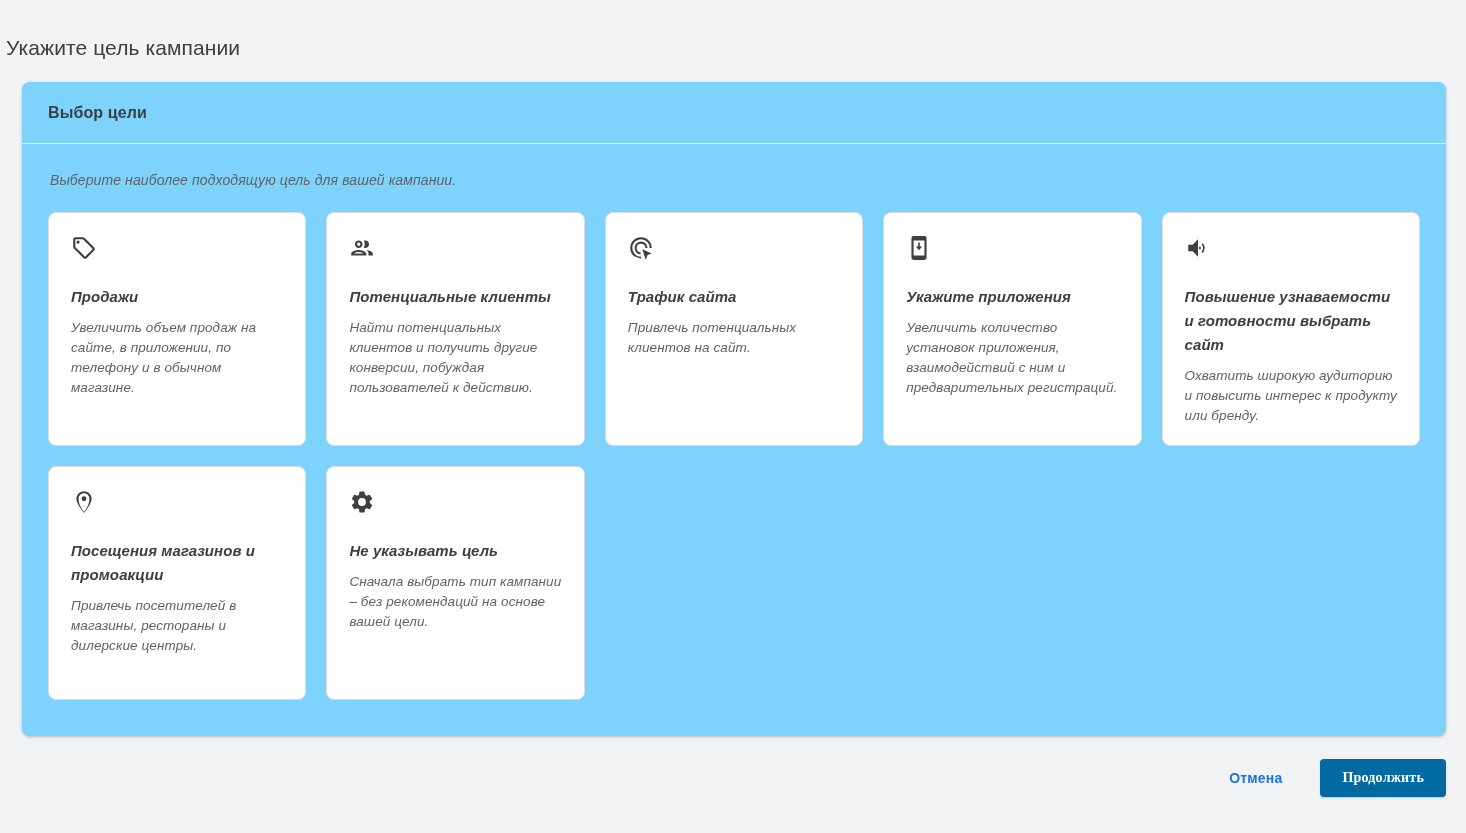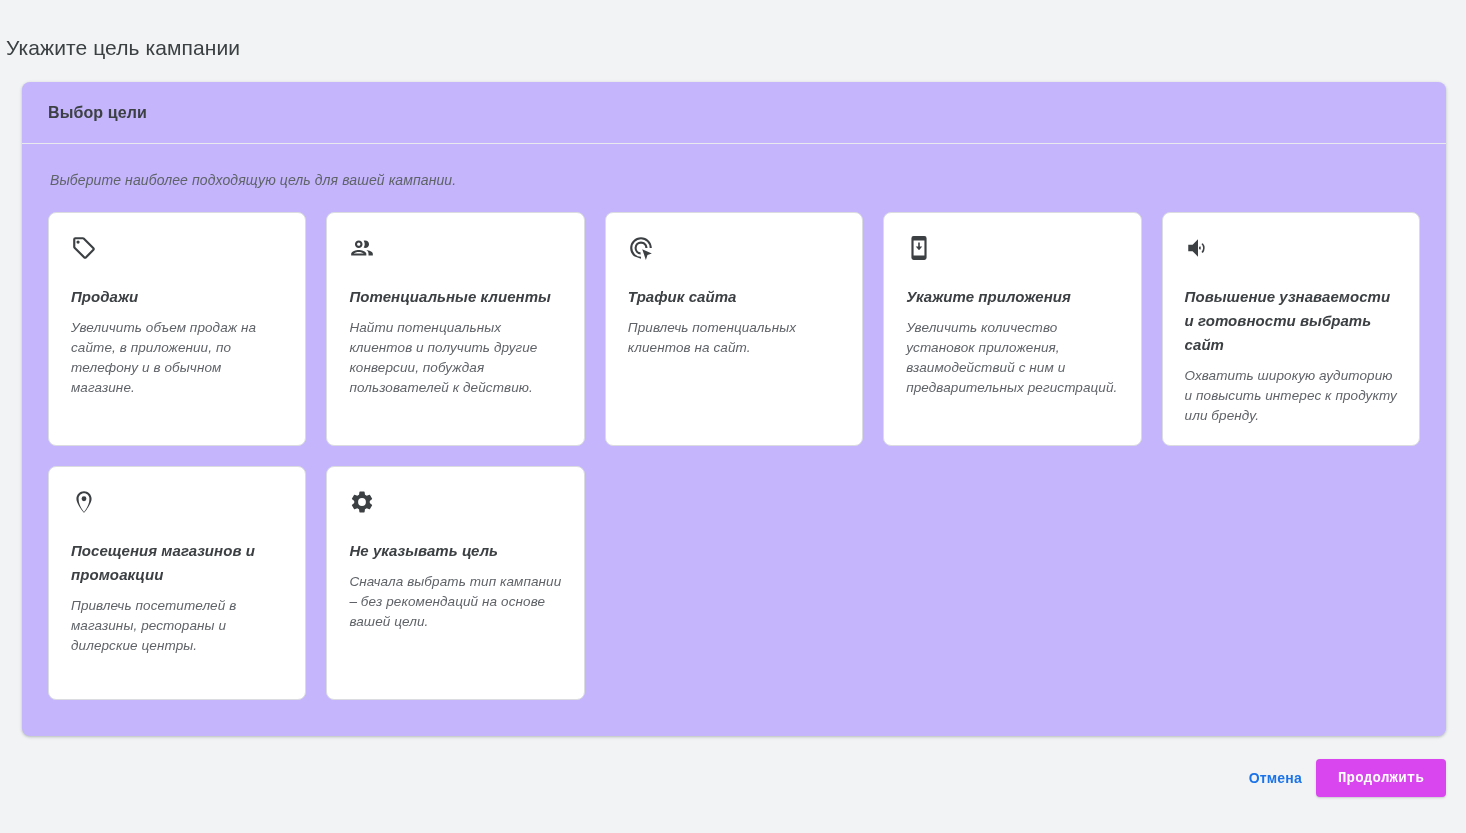--- a/index.html
+++ b/index.html
@@ -26,21 +26,21 @@
     color: #3c4043;
     font-weight: 400;
     letter-spacing: 0.1px;
   }
   .panel {
     position: absolute;
     left: 22px;
     top: 82px;
     width: 1424px;
     height: 654px;
-    background: #c4b5fd;
+    background: #7dd3fc;
     border-radius: 8px;
     box-shadow: 0 1px 2px 0 rgba(60,64,67,.18), 0 1px 3px 1px rgba(60,64,67,.10);
   }
   .panel-header {
     height: 62px;
     display: flex;
     align-items: center;
     padding: 0 26px;
     border-bottom: 1px solid #e8eaed;
   }
@@ -108,39 +108,39 @@
   }
   .footer-bar {
     position: absolute;
     left: 22px;
     top: 756px;
     width: 1424px;
     height: 44px;
     display: flex;
     align-items: center;
     justify-content: flex-end;
-    gap: 2px;
+    gap: 26px;
   }
   .btn-text {
     background: none;
     border: none;
     color: #1a73e8;
     font-family: inherit;
     font-size: 14px;
     font-weight: 700;
     letter-spacing: .2px;
     padding: 10px 12px;
     border-radius: 4px;
     cursor: pointer;
   }
   .btn-primary {
-    background: #d946ef;
+    background: #0369a1;
     border: none;
     color: #ffffff;
-    font-family: Liberation Mono, monospace;
+    font-family: Liberation Serif, serif;
     font-size: 14px;
     font-weight: 700;
     letter-spacing: .2px;
     padding: 11px 22px;
     border-radius: 4px;
     cursor: pointer;
     box-shadow: 0 1px 2px rgba(60,64,67,.22);
   }
 </style>
 </head>

